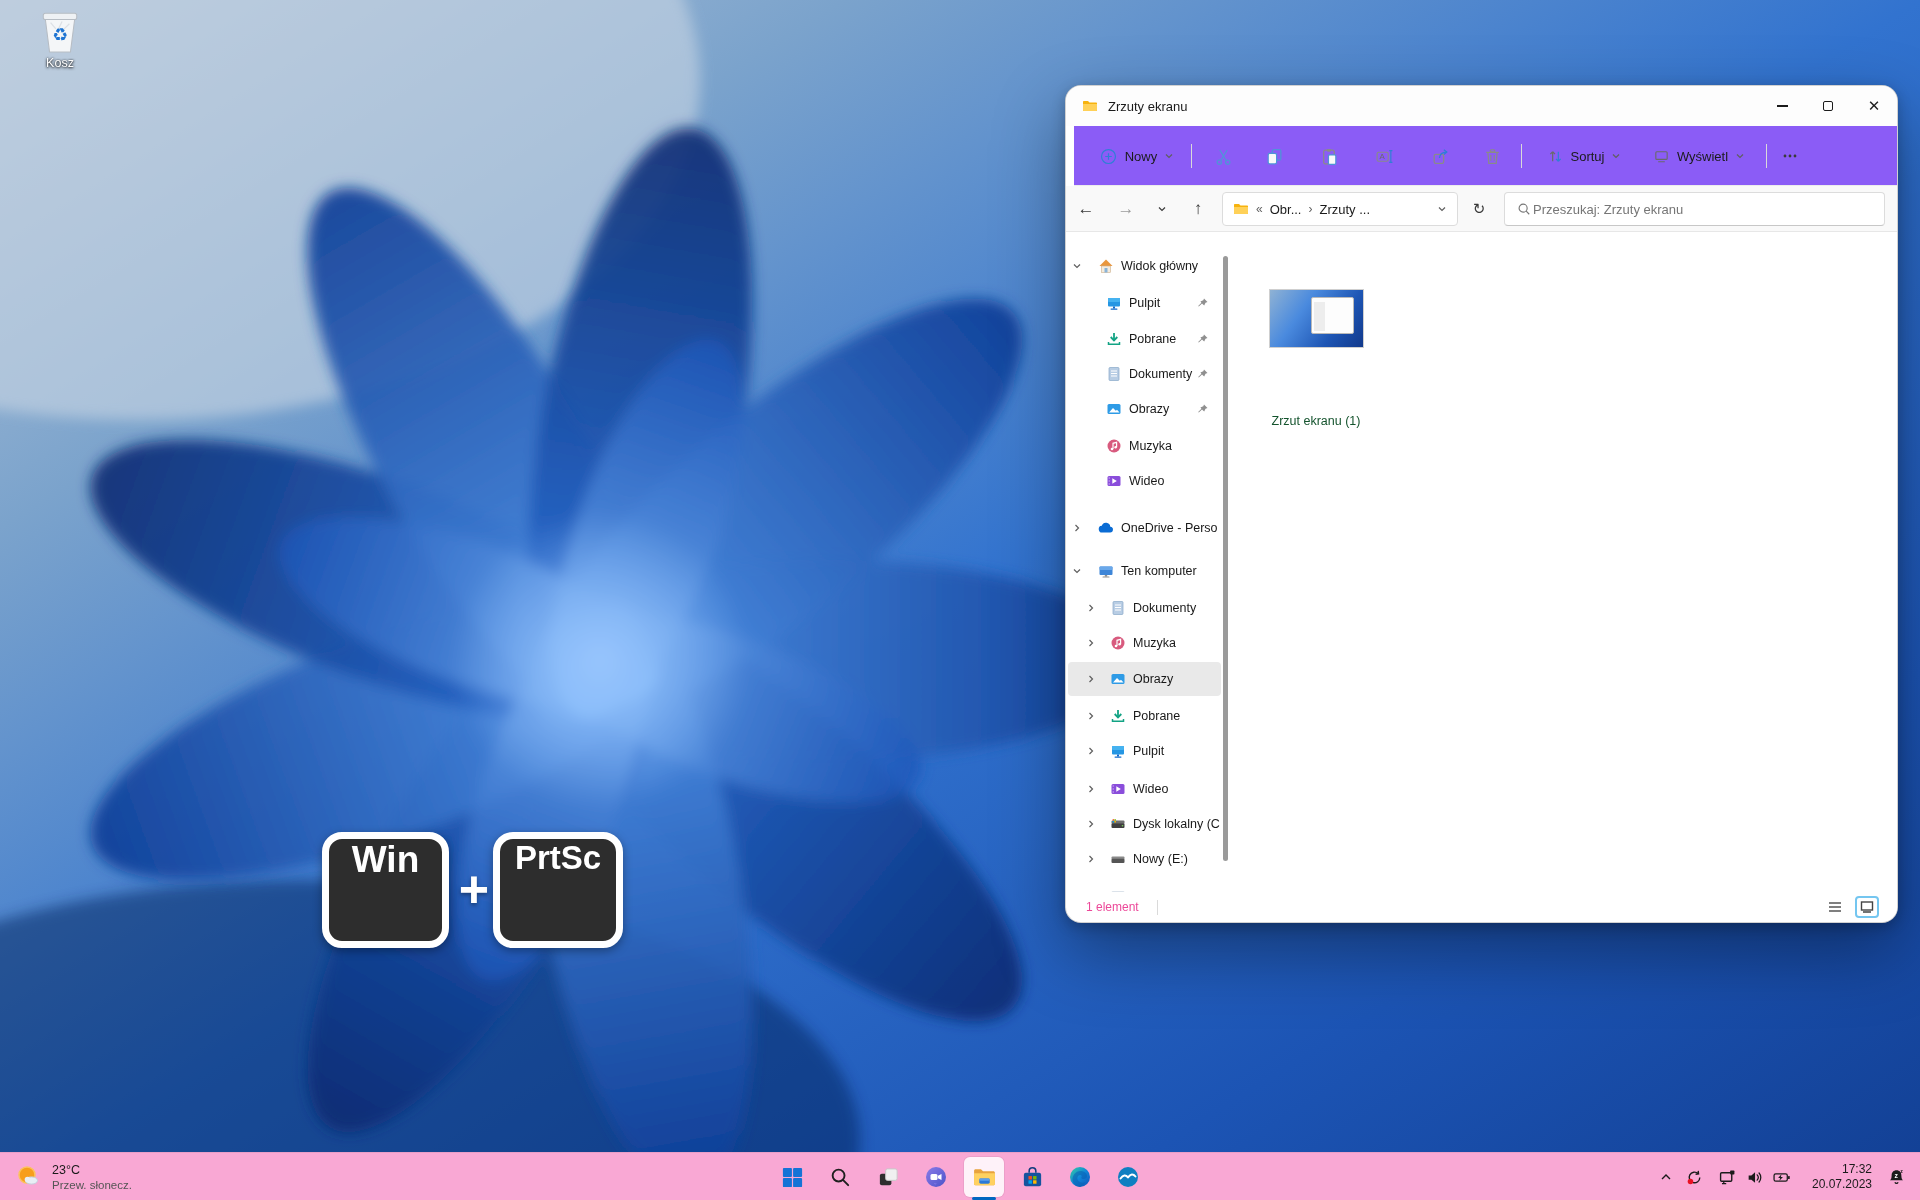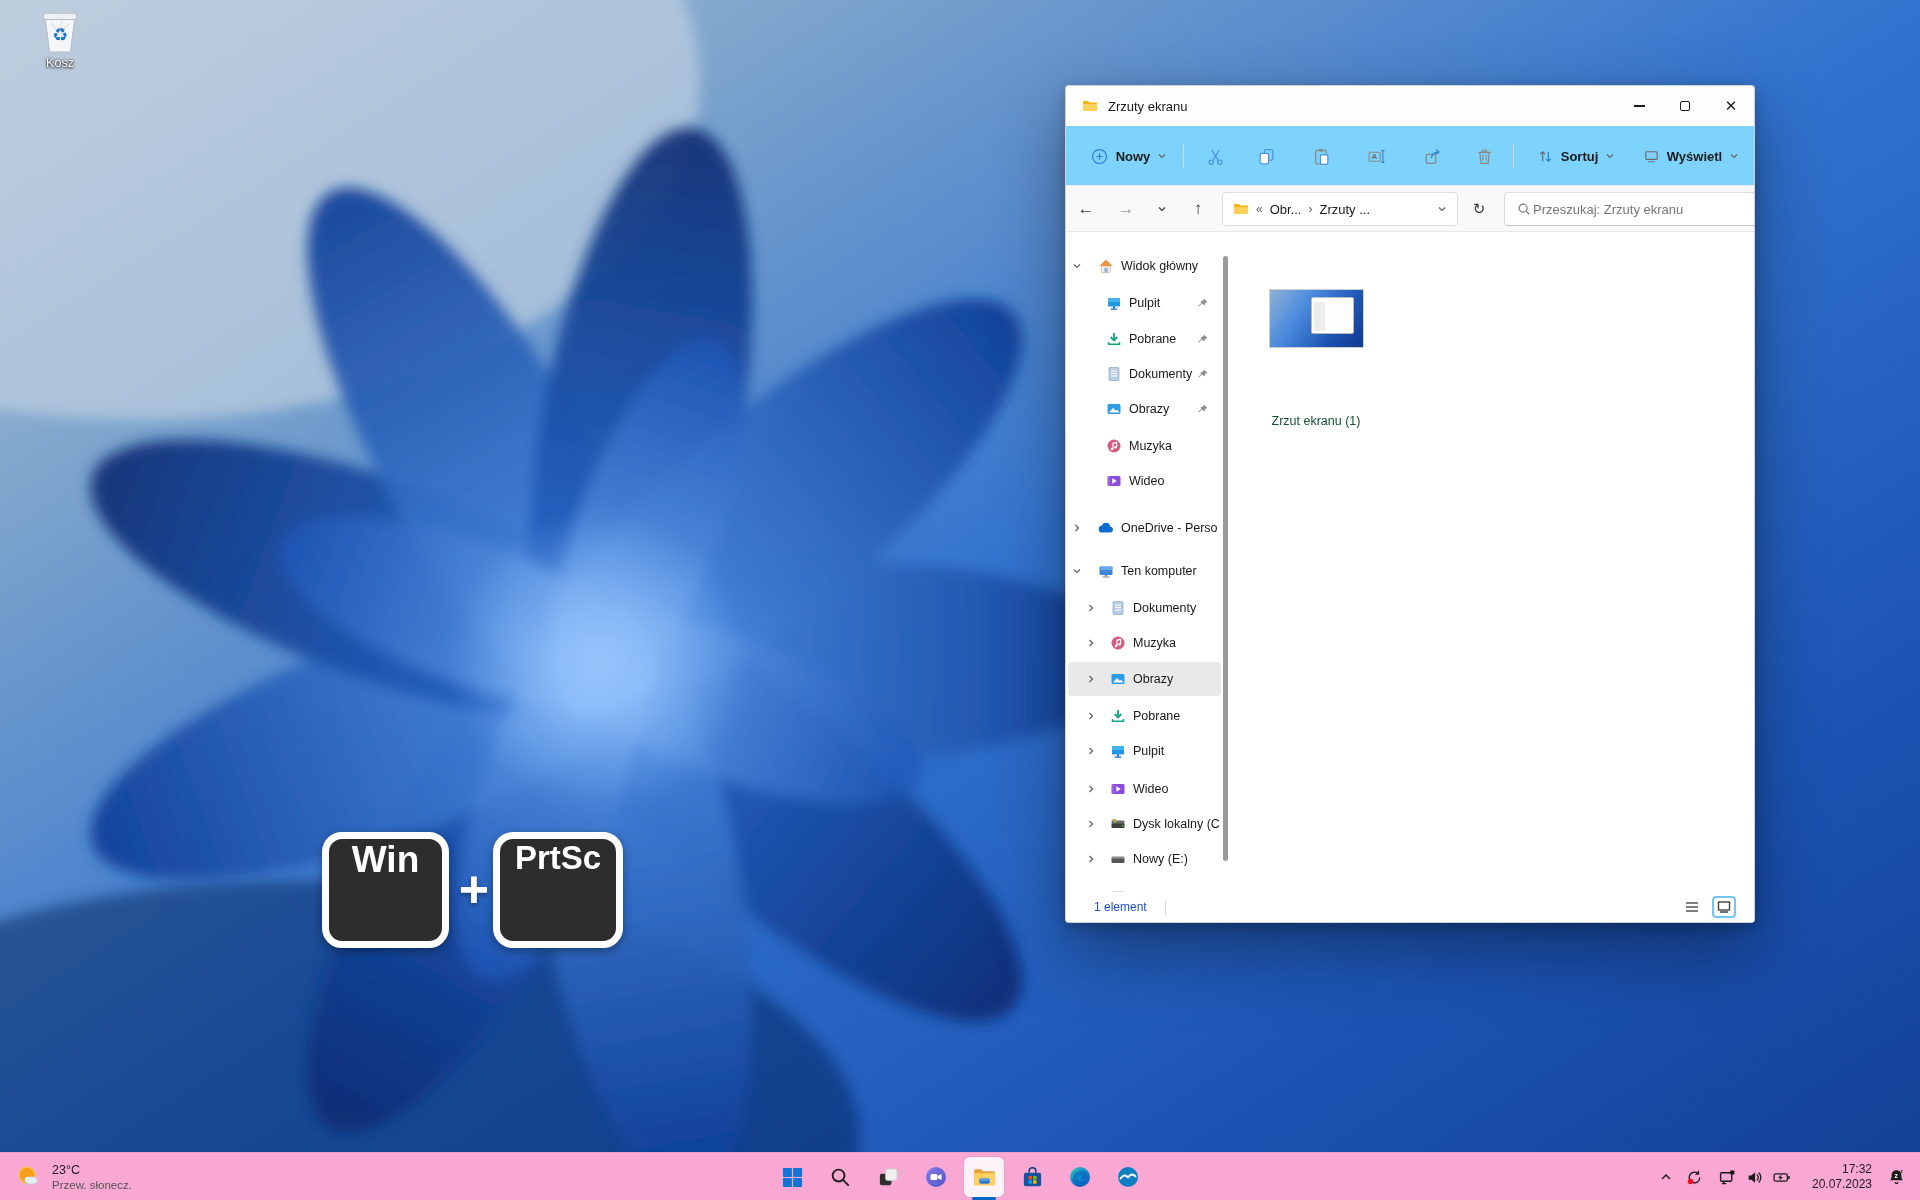--- a/index.html
+++ b/index.html
@@ -17,34 +17,34 @@
     text-shadow:0 1px 3px rgba(0,0,0,.9),0 0 2px rgba(0,0,0,.7);}
 
   
   .keycap{position:absolute;background:#2d2d2d;border:7px solid #fff;border-radius:20px;
     box-shadow:0 3px 10px rgba(0,0,0,.35);display:flex;align-items:flex-start;justify-content:center;
     color:#fff;font-weight:700;}
   .keyplus{position:absolute;color:#fff;font-size:52px;font-weight:700;
     text-shadow:0 2px 4px rgba(0,0,0,.4);display:flex;align-items:center;justify-content:center;}
 
   
-  .window{position:absolute;left:1065px;top:85px;width:690px;height:838px;background:#fff;
-    border-radius:4px;border:1px solid rgba(0,0,0,.18);
+  .window{position:absolute;left:1065px;top:85px;width:833px;height:838px;background:#fff;
+    border-radius:16px;border:1px solid rgba(0,0,0,.18);
     box-shadow:0 28px 70px rgba(0,0,0,.38),0 4px 14px rgba(0,0,0,.22);overflow:hidden;}
   .titlebar{position:absolute;left:0;top:0;right:0;height:40px;background:#fdfdfd;
     display:flex;align-items:center;padding-left:16px;}
   .titlebar .ttl{margin-left:10px;font-size:13px;}
   .caption{position:absolute;right:0;top:0;height:40px;display:flex;}
   .capbtn{width:46px;height:40px;display:flex;align-items:center;justify-content:center;color:#1b1b1b;}
   .capbtn .minbar{width:11px;height:1.4px;background:#1b1b1b;}
   .capbtn .maxsq{width:10px;height:10px;border:1.3px solid #1b1b1b;border-radius:2px;}
   .capbtn.close{font-size:15px;}
 
-  .cmdbar{position:absolute;left:0;top:40px;right:0;height:60px;background:#7dd3fc;
-    border-bottom:1px solid #ececec;font-weight:bold;}
+  .cmdbar{position:absolute;left:8px;top:40px;right:0;height:60px;background:#8b5cf6;
+    border-bottom:1px solid #ececec;}
   .cmditem{position:absolute;top:12px;height:36px;border-radius:4px;display:flex;
     align-items:center;justify-content:center;}
   .cmdtext{font-size:13px;color:#1b1b1b;}
   .vsep{position:absolute;top:18px;width:1px;height:24px;background:#d9d9d9;}
 
   .navrow{position:absolute;left:0;top:100px;right:0;height:46px;background:#f9f9f9;
     border-bottom:1px solid #e7e7e7;}
   .navbtn{position:absolute;top:5px;width:36px;height:36px;border-radius:4px;display:flex;
     align-items:center;justify-content:center;font-size:17px;color:#3a3a3a;}
   .addrbox{position:absolute;left:156px;top:6px;width:236px;height:34px;background:#fff;
@@ -73,22 +73,22 @@
   .sscroll{position:absolute;left:157px;top:24px;width:5px;height:605px;background:#9a9a9a;border-radius:3px;}
 
   .filetile{position:absolute;left:203px;top:57px;width:95px;text-align:center;}
   .thumb{width:95px;height:59px;border:1px solid #cfcfcf;background:
     linear-gradient(125deg,#8fb2d4 0%,#4a8ade 35%,#1d55b4 70%,#123a8c 100%);position:relative;}
   .thumb .miniwin{position:absolute;left:44%;top:12%;width:46%;height:66%;background:#fdfdfd;
     border:1px solid #b9b9b9;border-radius:2px;}
   .thumb .miniwin i{position:absolute;left:6%;top:12%;width:26%;height:80%;background:#ededed;display:block;}
   .filelabel{position:absolute;left:-33px;top:125px;width:160px;font-size:12.5px;color:#14532d;}
 
-  .statusbar{position:absolute;left:13px;bottom:0;right:0;height:30px;background:#fff;
-    display:flex;align-items:center;font-size:12px;color:#1d4ed8;}
+  .statusbar{position:absolute;left:5px;bottom:0;right:0;height:30px;background:#fff;
+    display:flex;align-items:center;font-size:12px;color:#ec4899;}
   .statusbar .cnt{margin-left:15px;}
   .statusbar .ssep{width:1px;height:15px;background:#dadada;margin-left:18px;}
   .vt{position:absolute;top:4px;width:24px;height:22px;border-radius:4px;display:flex;
     align-items:center;justify-content:center;}
   .vt.sel{border:2px solid #74c6f0;background:#fff;}
 
   
   .taskbar{position:absolute;left:0;top:1152px;width:1920px;height:48px;background:#f9a8d4;
     border-top:1px solid rgba(0,0,0,.06);}
   .weather{position:absolute;left:0;top:0;height:48px;display:flex;align-items:center;

